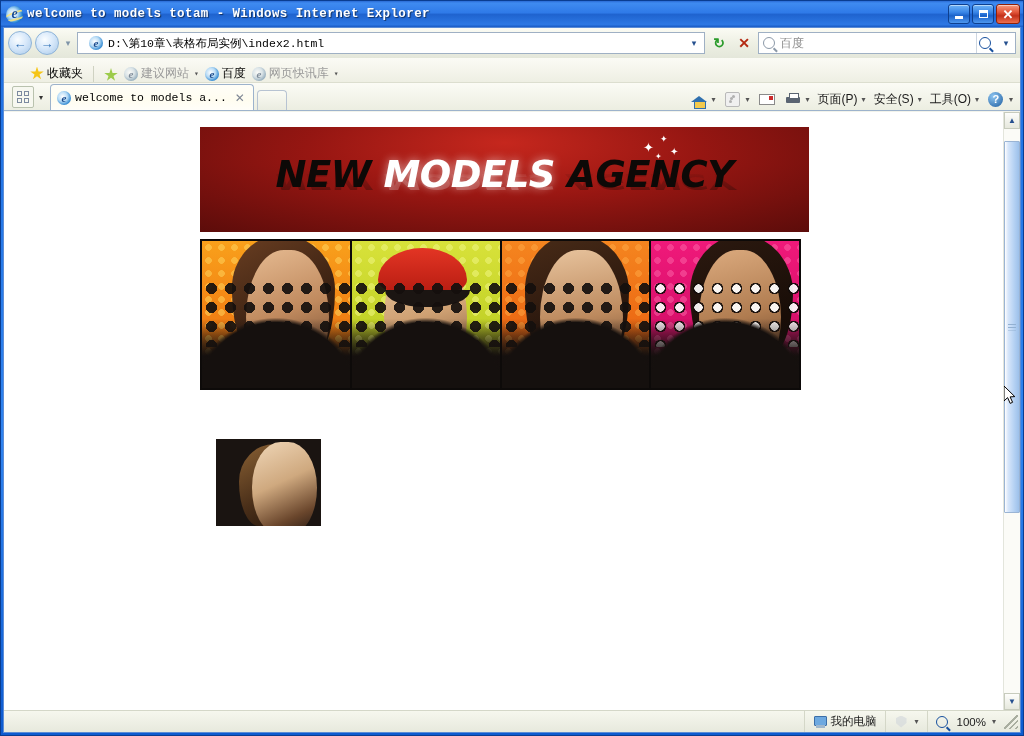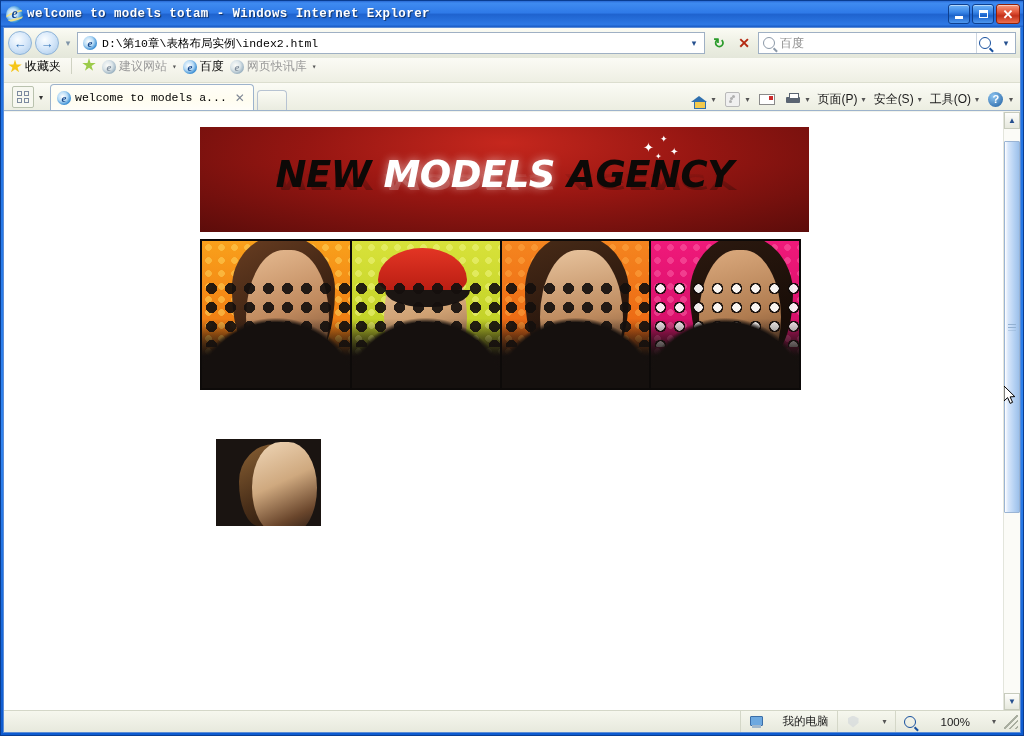--- a/index.html
+++ b/index.html
@@ -108,21 +108,21 @@
     flex: 0 0 24px;
   }
   #nav-dropdown {
     width: 12px; text-align: center; color: #7f94a8; font-size: 9px;
     flex: 0 0 12px;
   }
   #addrbox {
     flex: 1; height: 22px;
     background: #fff; border: 1px solid #9fb0c4;
     display: flex; align-items: center;
-    padding: 0 2px 0 5px;
+    padding: 0 2px 0 11px;
     min-width: 0;
   }
   #addr-icon { width: 15px; height: 15px; flex: 0 0 15px; margin-right: 4px; }
   #addr-text {
     flex: 1; font-family: "Liberation Mono", monospace;
     font-size: 11.5px; color: #000;
     white-space: nowrap; overflow: hidden;
   }
   .caret-btn {
     width: 16px; height: 20px; flex: 0 0 16px;
@@ -167,22 +167,22 @@
     display: flex; align-items: center;
     padding-left: 12px; gap: 16px;
     background: linear-gradient(to bottom, #fcfcf6 0%, #f2f3e9 100%);
     border-bottom: 1px solid #e0e2d4;
   }
   .menuitem { font-size: 12px; color: #000; white-space: nowrap; }
 
   
   #favbar {
     height: 25px; flex: 0 0 25px;
-    display: flex; align-items: flex-start;
-    padding-left: 4px; gap: 6px;
+    display: flex; align-items: flex-end;
+    padding-left: 26px; gap: 6px;
     background: linear-gradient(to bottom, #fbfbf5 0%, #eeefe3 100%);
     border-bottom: 1px solid #dcdecf;
   }
   .fav-item { display: flex; align-items: center; gap: 3px; font-size: 12px; color: #000; }
   .fav-item.gray { color: #9a9a9a; font-family: Liberation Mono, monospace; }
   .star {
     width: 14px; height: 14px; flex: 0 0 14px;
     background: #f5c518;
     clip-path: polygon(50% 0%, 61% 35%, 98% 35%, 68% 57%, 79% 91%, 50% 70%, 21% 91%, 32% 57%, 2% 35%, 39% 35%);
   }
@@ -499,21 +499,21 @@
   
   #statusbar {
     height: 22px; flex: 0 0 22px;
     display: flex; align-items: center;
     background: linear-gradient(to bottom, #f6f7ee 0%, #e7e9dd 100%);
     border-top: 1px solid #d4d7c8;
     font-size: 11.5px; color: #1a1a1a;
   }
   #status-left { flex: 1; padding-left: 8px; }
   .st-cell {
-    display: flex; align-items: center; gap: 20px;
+    display: flex; align-items: center; gap: 4px;
     padding: 0 8px; height: 100%;
     border-left: 1px solid #d4d7c8;
   }
   .pc-ico {
     width: 14px; height: 12px; position: relative; flex: 0 0 14px;
   }
   .pc-ico::before {
     content: ""; position: absolute; left: 1px; top: 0;
     width: 11px; height: 8px; background: #6ea9e0; border: 1px solid #3b6ea8; border-radius: 1px;
   }

